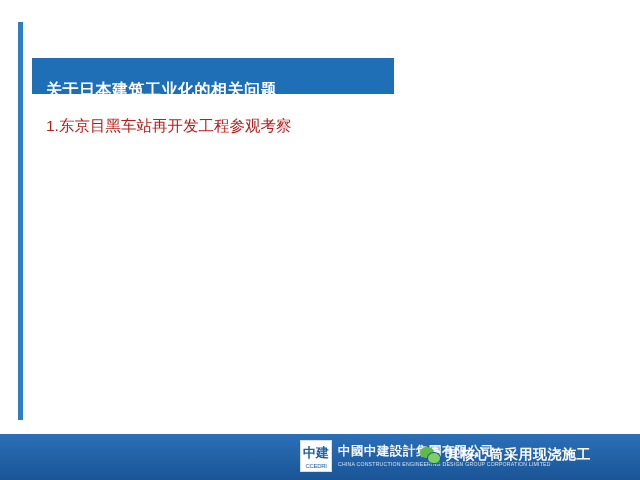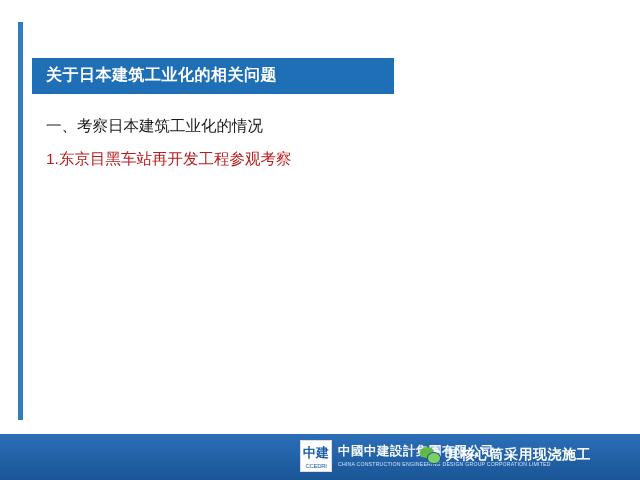--- a/index.html
+++ b/index.html
@@ -34,21 +34,21 @@
     position: absolute;
     left: 32px;
     top: 58px;
     width: 362px;
     height: 36px;
     background: #1f6fb7;
   }
   .title-band .title-text {
     position: absolute;
     left: 14px;
-    top: 7px;
+    top: 22px;
     color: #ffffff;
     font-size: 16px;
     font-weight: bold;
     letter-spacing: 0.5px;
     white-space: nowrap;
   }
   
   .content {
     position: absolute;
     left: 46px;
@@ -188,21 +188,20 @@
 
 <div class="slide">
 
   <div class="left-bar"></div>
 
   <div class="title-band">
     <div class="title-text">关于日本建筑工业化的相关问题</div>
   </div>
 
   <div class="content">
-    <div class="line-head">一、考察日本建筑工业化的情况</div>
     <div class="line-sub">1.东京目黑车站再开发工程参观考察</div>
   </div>
 
   <div class="footer-bar">
     <div class="footer-inner">
       <div class="logo-box">
         <div class="glyph">中建</div>
         <div class="glyph2">CCEDRI</div>
       </div>
       <div class="corp-cn">中國中建設計集團有限公司</div>

